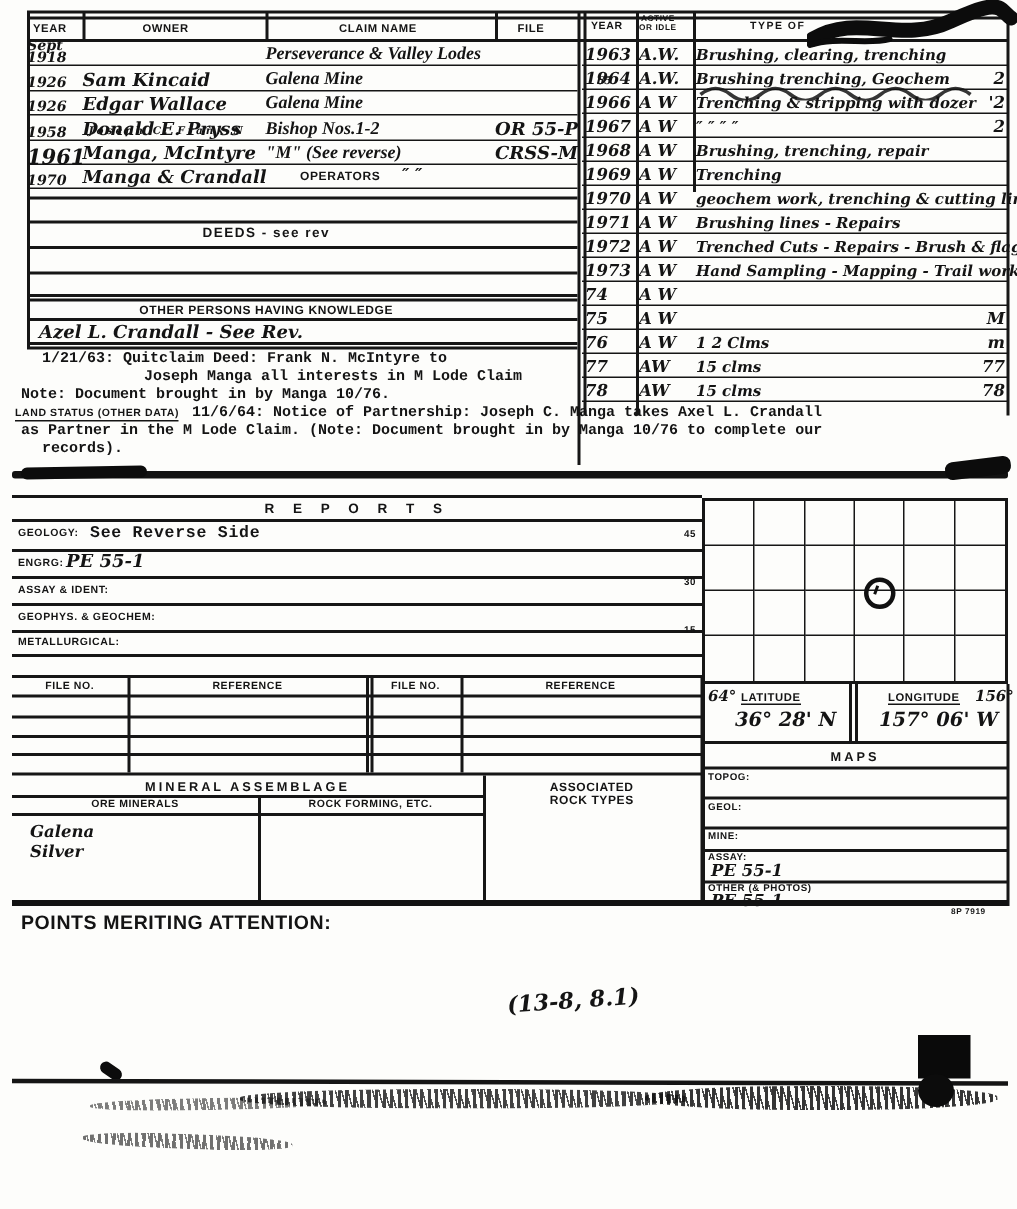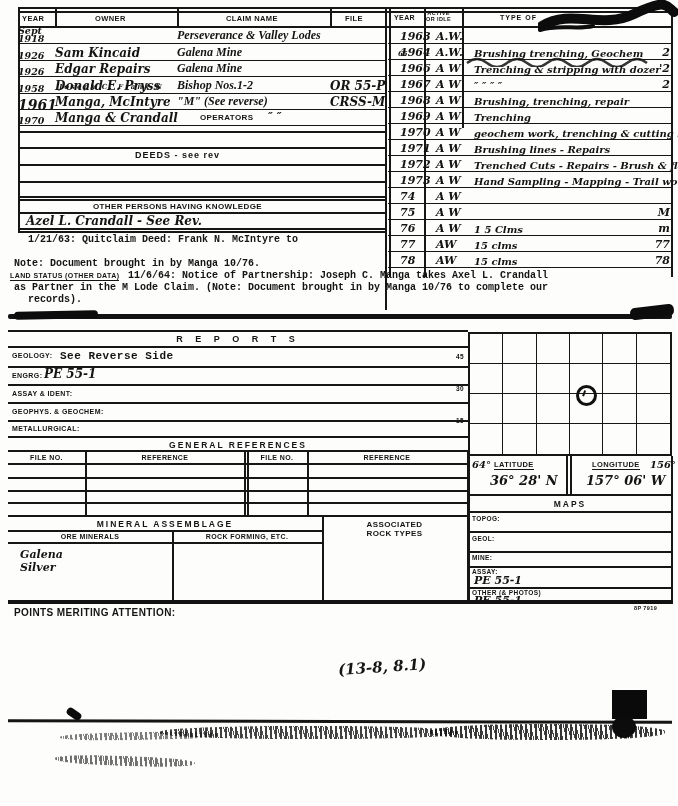--- a/index.html
+++ b/index.html
@@ -20,21 +20,21 @@
         font-size:12px;align-items:flex-end;}
   .crow .cy{width:37px;flex:none;}
   .crow .co{width:122px;flex:none;position:relative;}
   .crow .cc{width:153px;flex:none;position:relative;font-family:Liberation Serif, serif;}
   .crow .cf{flex:1;position:relative;}
   .sup{position:absolute;top:-13px;left:4px;font-size:7px;letter-spacing:2px;}
   
   #activity{position:absolute;left:388px;top:28px;width:284px;}
   .arow{position:relative;display:flex;height:15px;border-bottom:1.6px solid #151515;
         font-size:11px;align-items:flex-end;}
-  .arow .ay{width:36px;flex:none;padding-left:12px;}
+  .arow .ay{width:36px;flex:none;padding-left:2px;}
   .arow .as{width:38px;flex:none;}
   .arow .aw{flex:1;font-size:10px;position:relative;}
   .arow .am{position:absolute;right:2px;bottom:0;font-size:11px;}
   .gridcell{border-right:1.6px solid #161616;border-bottom:1.6px solid #161616;}
   .speck{position:absolute;background:
      repeating-linear-gradient(90deg,#131313 0 2px,transparent 2px 5px),
      repeating-linear-gradient(75deg,#262626 0 1px,transparent 1px 4px);
      border-radius:45%;}
 </style>
 </head>
@@ -67,21 +67,21 @@
         <span class="cf hand"></span>
       </div>
       <div class="crow">
         <span class="cy hand pre" style="font-size:9.5px;line-height:8px">1926</span>
         <span class="co hand"><span class="sup hand"></span><span>Sam Kincaid</span></span>
         <span class="cc hand">Galena Mine</span>
         <span class="cf hand"></span>
       </div>
       <div class="crow">
         <span class="cy hand pre" style="font-size:9.5px;line-height:8px">1926</span>
-        <span class="co hand"><span class="sup hand"></span><span>Edgar Repairs</span></span>
+        <span class="co hand"><span class="sup hand"></span><span>Edgar Wallace</span></span>
         <span class="cc hand">Galena Mine</span>
         <span class="cf hand"></span>
       </div>
       <div class="crow">
         <span class="cy hand pre" style="font-size:9.5px;line-height:8px">1958</span>
         <span class="co hand"><span class="sup hand"></span><span>Donald E. Pryss</span></span>
         <span class="cc hand">Bishop Nos.1-2</span>
         <span class="cf hand">OR 55-P</span>
       </div>
       <div class="crow">
@@ -107,38 +107,40 @@
   <div class="h" style="left:18px;top:181px;width:367px"></div>
   <div class="h" style="left:18px;top:196px;width:367px"></div>
   <div class="h" style="left:18px;top:199px;width:367px"></div>
   <div class="printed" style="left:18px;top:202px;width:319px;text-align:center;font-size:8px">OTHER PERSONS HAVING KNOWLEDGE</div>
   <div class="h" style="left:18px;top:212px;width:367px"></div>
   <div class="handabs" style="left:26px;top:214px;font-size:12px">Azel L. Crandall - See Rev.</div>
   <div class="h" style="left:18px;top:228px;width:367px"></div>
   <div class="h" style="left:18px;top:231px;width:367px"></div>
 
   <div class="typed" style="left:28px;top:234px">1/21/63:  Quitclaim Deed:  Frank N. McIntyre to</div>
+  <div class="typed" style="left:96px;top:246px">Joseph Manga all interests in M Lode Claim</div>
   <div class="typed" style="left:14px;top:258px">Note:  Document brought in by Manga 10/76.</div>
 
   <div class="printed" style="left:10px;top:272px;font-size:7px;border-bottom:1.4px solid #141414;padding-bottom:1px">LAND STATUS (OTHER DATA)</div>
   <div class="typed" style="left:128px;top:270px">11/6/64:  Notice of Partnership:  Joseph C. Manga takes Axel L. Crandall</div>
   <div class="typed" style="left:14px;top:282px">as Partner in the M Lode Claim.  (Note:  Document brought in by Manga 10/76 to complete our</div>
   <div class="typed" style="left:28px;top:294px">records).</div>
 
   <div class="printed" style="left:394px;top:14px;font-size:7px">YEAR</div>
   <div class="printed pre" style="left:426px;top:10px;font-size:5.5px;line-height:6px;text-align:center;white-space:pre-line">ACTIVE
 OR IDLE</div>
   <div class="printed" style="left:500px;top:14px;font-size:7px;letter-spacing:1px">TYPE OF</div>
   <div class="v" style="left:424px;top:8px;height:269px"></div>
   <div class="v" style="left:462px;top:8px;height:120px"></div>
 
   <div id="activity">
     <div class="arow">
         <span class="ay hand"><span class="sup hand" style="top:-11px;left:10px;letter-spacing:0"></span><span>1963</span></span>
         <span class="as hand">A.W.</span>
+        <span class="aw hand">Brushing, clearing, trenching</span>
         <span class="am hand"></span>
       </div>
       <div class="arow">
         <span class="ay hand"><span class="sup hand" style="top:-11px;left:10px;letter-spacing:0"></span><span>1964</span></span>
         <span class="as hand">A.W.</span>
         <span class="aw hand">Brushing trenching, Geochem</span>
         <span class="am hand">2</span>
       </div>
       <div class="arow">
         <span class="ay hand"><span class="sup hand" style="top:-11px;left:10px;letter-spacing:0">65</span><span>1966</span></span>
@@ -195,21 +197,21 @@
         <span class="am hand"></span>
       </div>
       <div class="arow">
         <span class="ay hand"><span class="sup hand" style="top:-11px;left:10px;letter-spacing:0"></span><span>75</span></span>
         <span class="as hand">A W</span>
         <span class="am hand">M</span>
       </div>
       <div class="arow">
         <span class="ay hand"><span class="sup hand" style="top:-11px;left:10px;letter-spacing:0"></span><span>76</span></span>
         <span class="as hand">A W</span>
-        <span class="aw hand">1 5 Clms</span>
+        <span class="aw hand">1 2 Clms</span>
         <span class="am hand">m</span>
       </div>
       <div class="arow">
         <span class="ay hand"><span class="sup hand" style="top:-11px;left:10px;letter-spacing:0"></span><span>77</span></span>
         <span class="as hand">AW</span>
         <span class="aw hand">15 clms</span>
         <span class="am hand">77</span>
       </div>
       <div class="arow">
         <span class="ay hand"><span class="sup hand" style="top:-11px;left:10px;letter-spacing:0"></span><span>78</span></span>
@@ -240,21 +242,20 @@
   <div class="h" style="left:8px;top:366px;width:460px"></div>
   <div class="printed" style="left:12px;top:372px;font-size:7px">ENGRG:</div>
   <div class="handabs" style="left:44px;top:367px;font-size:12px">PE 55-1</div>
   <div class="h" style="left:8px;top:384px;width:460px"></div>
   <div class="printed" style="left:12px;top:390px;font-size:7px">ASSAY &amp; IDENT:</div>
   <div class="h" style="left:8px;top:402px;width:460px"></div>
   <div class="printed" style="left:12px;top:408px;font-size:7px">GEOPHYS. &amp; GEOCHEM:</div>
   <div class="h" style="left:8px;top:420px;width:460px"></div>
   <div class="printed" style="left:12px;top:425px;font-size:7px">METALLURGICAL:</div>
   <div class="h" style="left:8px;top:436px;width:460px;height:2.2px"></div>
-  <div class="printed" style="left:8px;top:440px;width:460px;text-align:center;font-size:8.5px;letter-spacing:2px">GENERAL REFERENCES</div>
   <div class="h" style="left:8px;top:450px;width:460px"></div>
   <div class="printed" style="left:8px;top:454px;width:77px;text-align:center;font-size:7px">FILE NO.</div>
   <div class="printed" style="left:85px;top:454px;width:160px;text-align:center;font-size:7px">REFERENCE</div>
   <div class="printed" style="left:247px;top:454px;width:60px;text-align:center;font-size:7px">FILE NO.</div>
   <div class="printed" style="left:307px;top:454px;width:160px;text-align:center;font-size:7px">REFERENCE</div>
   <div class="h" style="left:8px;top:463px;width:460px;height:2px"></div>
   <div class="h" style="left:8px;top:477px;width:460px"></div>
   <div class="h" style="left:8px;top:490px;width:460px"></div>
   <div class="h" style="left:8px;top:502px;width:460px"></div>
   <div class="h" style="left:8px;top:515px;width:460px;height:2.2px"></div>
@@ -329,21 +330,21 @@
   <div class="h" style="left:468px;top:551px;width:204px"></div>
   <div class="printed" style="left:472px;top:554px;font-size:6.5px">MINE:</div>
   <div class="h" style="left:468px;top:566px;width:204px"></div>
   <div class="printed" style="left:472px;top:568px;font-size:6.5px">ASSAY:</div>
   <div class="handabs" style="left:474px;top:574px;font-size:11px">PE 55-1</div>
   <div class="h" style="left:468px;top:587px;width:204px"></div>
   <div class="printed" style="left:472px;top:589px;font-size:6.5px">OTHER (&amp; PHOTOS)</div>
   <div class="handabs" style="left:474px;top:594px;font-size:11px">PE 55-1</div>
 
   <div style="position:absolute;left:8px;top:600px;width:664px;height:4px;background:#121212"></div>
-  <div class="printed" style="left:14px;top:607px;font-size:10px">POINTS MERITING ATTENTION:</div>
+  <div class="printed" style="left:14px;top:607px;font-size:13px">POINTS MERITING ATTENTION:</div>
   <div class="printed" style="left:634px;top:605px;font-size:5.5px">8P 7919</div>
 
   <div class="handabs" style="left:338px;top:658px;font-size:15px;transform:rotate(-4deg)">(13-8, 8.1)</div>
 
   <div style="position:absolute;left:66px;top:710px;width:16px;height:8px;background:#0c0c0c;border-radius:4px;transform:rotate(35deg)"></div>
   <div style="position:absolute;left:612px;top:690px;width:35px;height:29px;background:#0a0a0a"></div>
   <div style="position:absolute;left:8px;top:720px;width:664px;height:2.6px;background:#151515;transform:rotate(.15deg)"></div>
   <div class="speck" style="left:160px;top:726px;width:300px;height:13px;opacity:.8"></div>
   <div class="speck" style="left:430px;top:724px;width:235px;height:16px;opacity:.85"></div>
   <div class="speck" style="left:60px;top:732px;width:160px;height:8px;opacity:.55;transform:rotate(-1deg)"></div>

